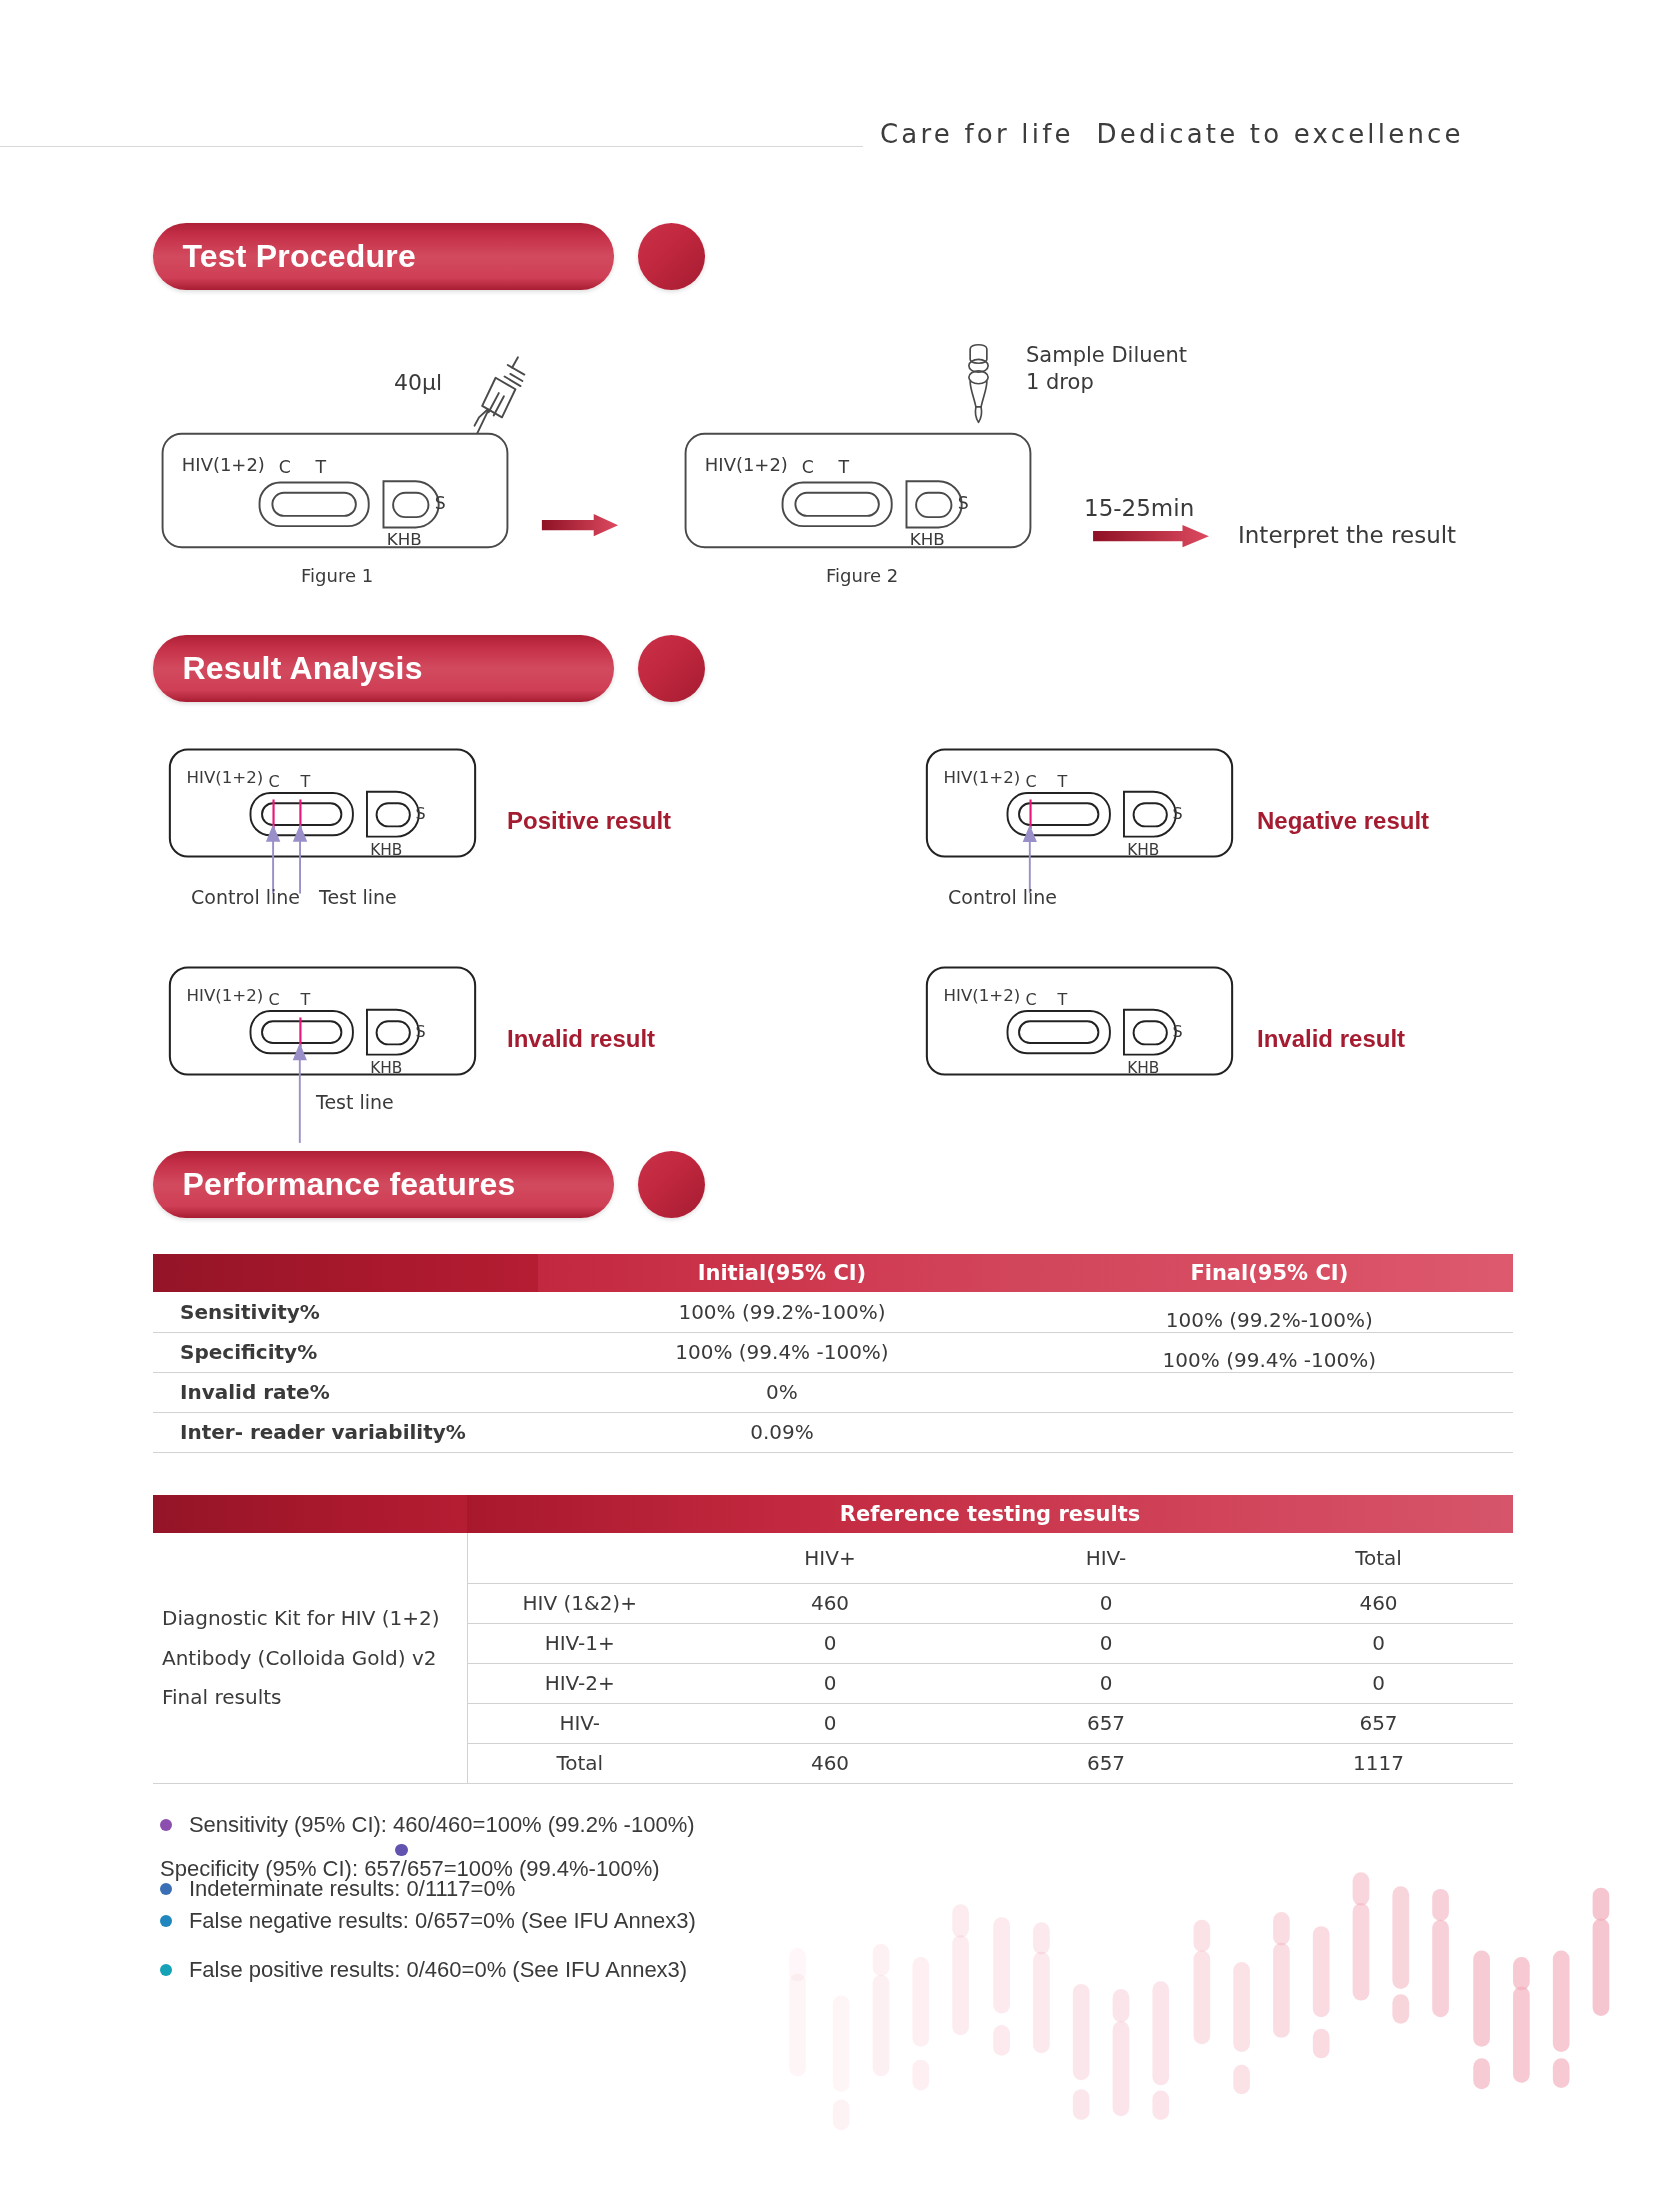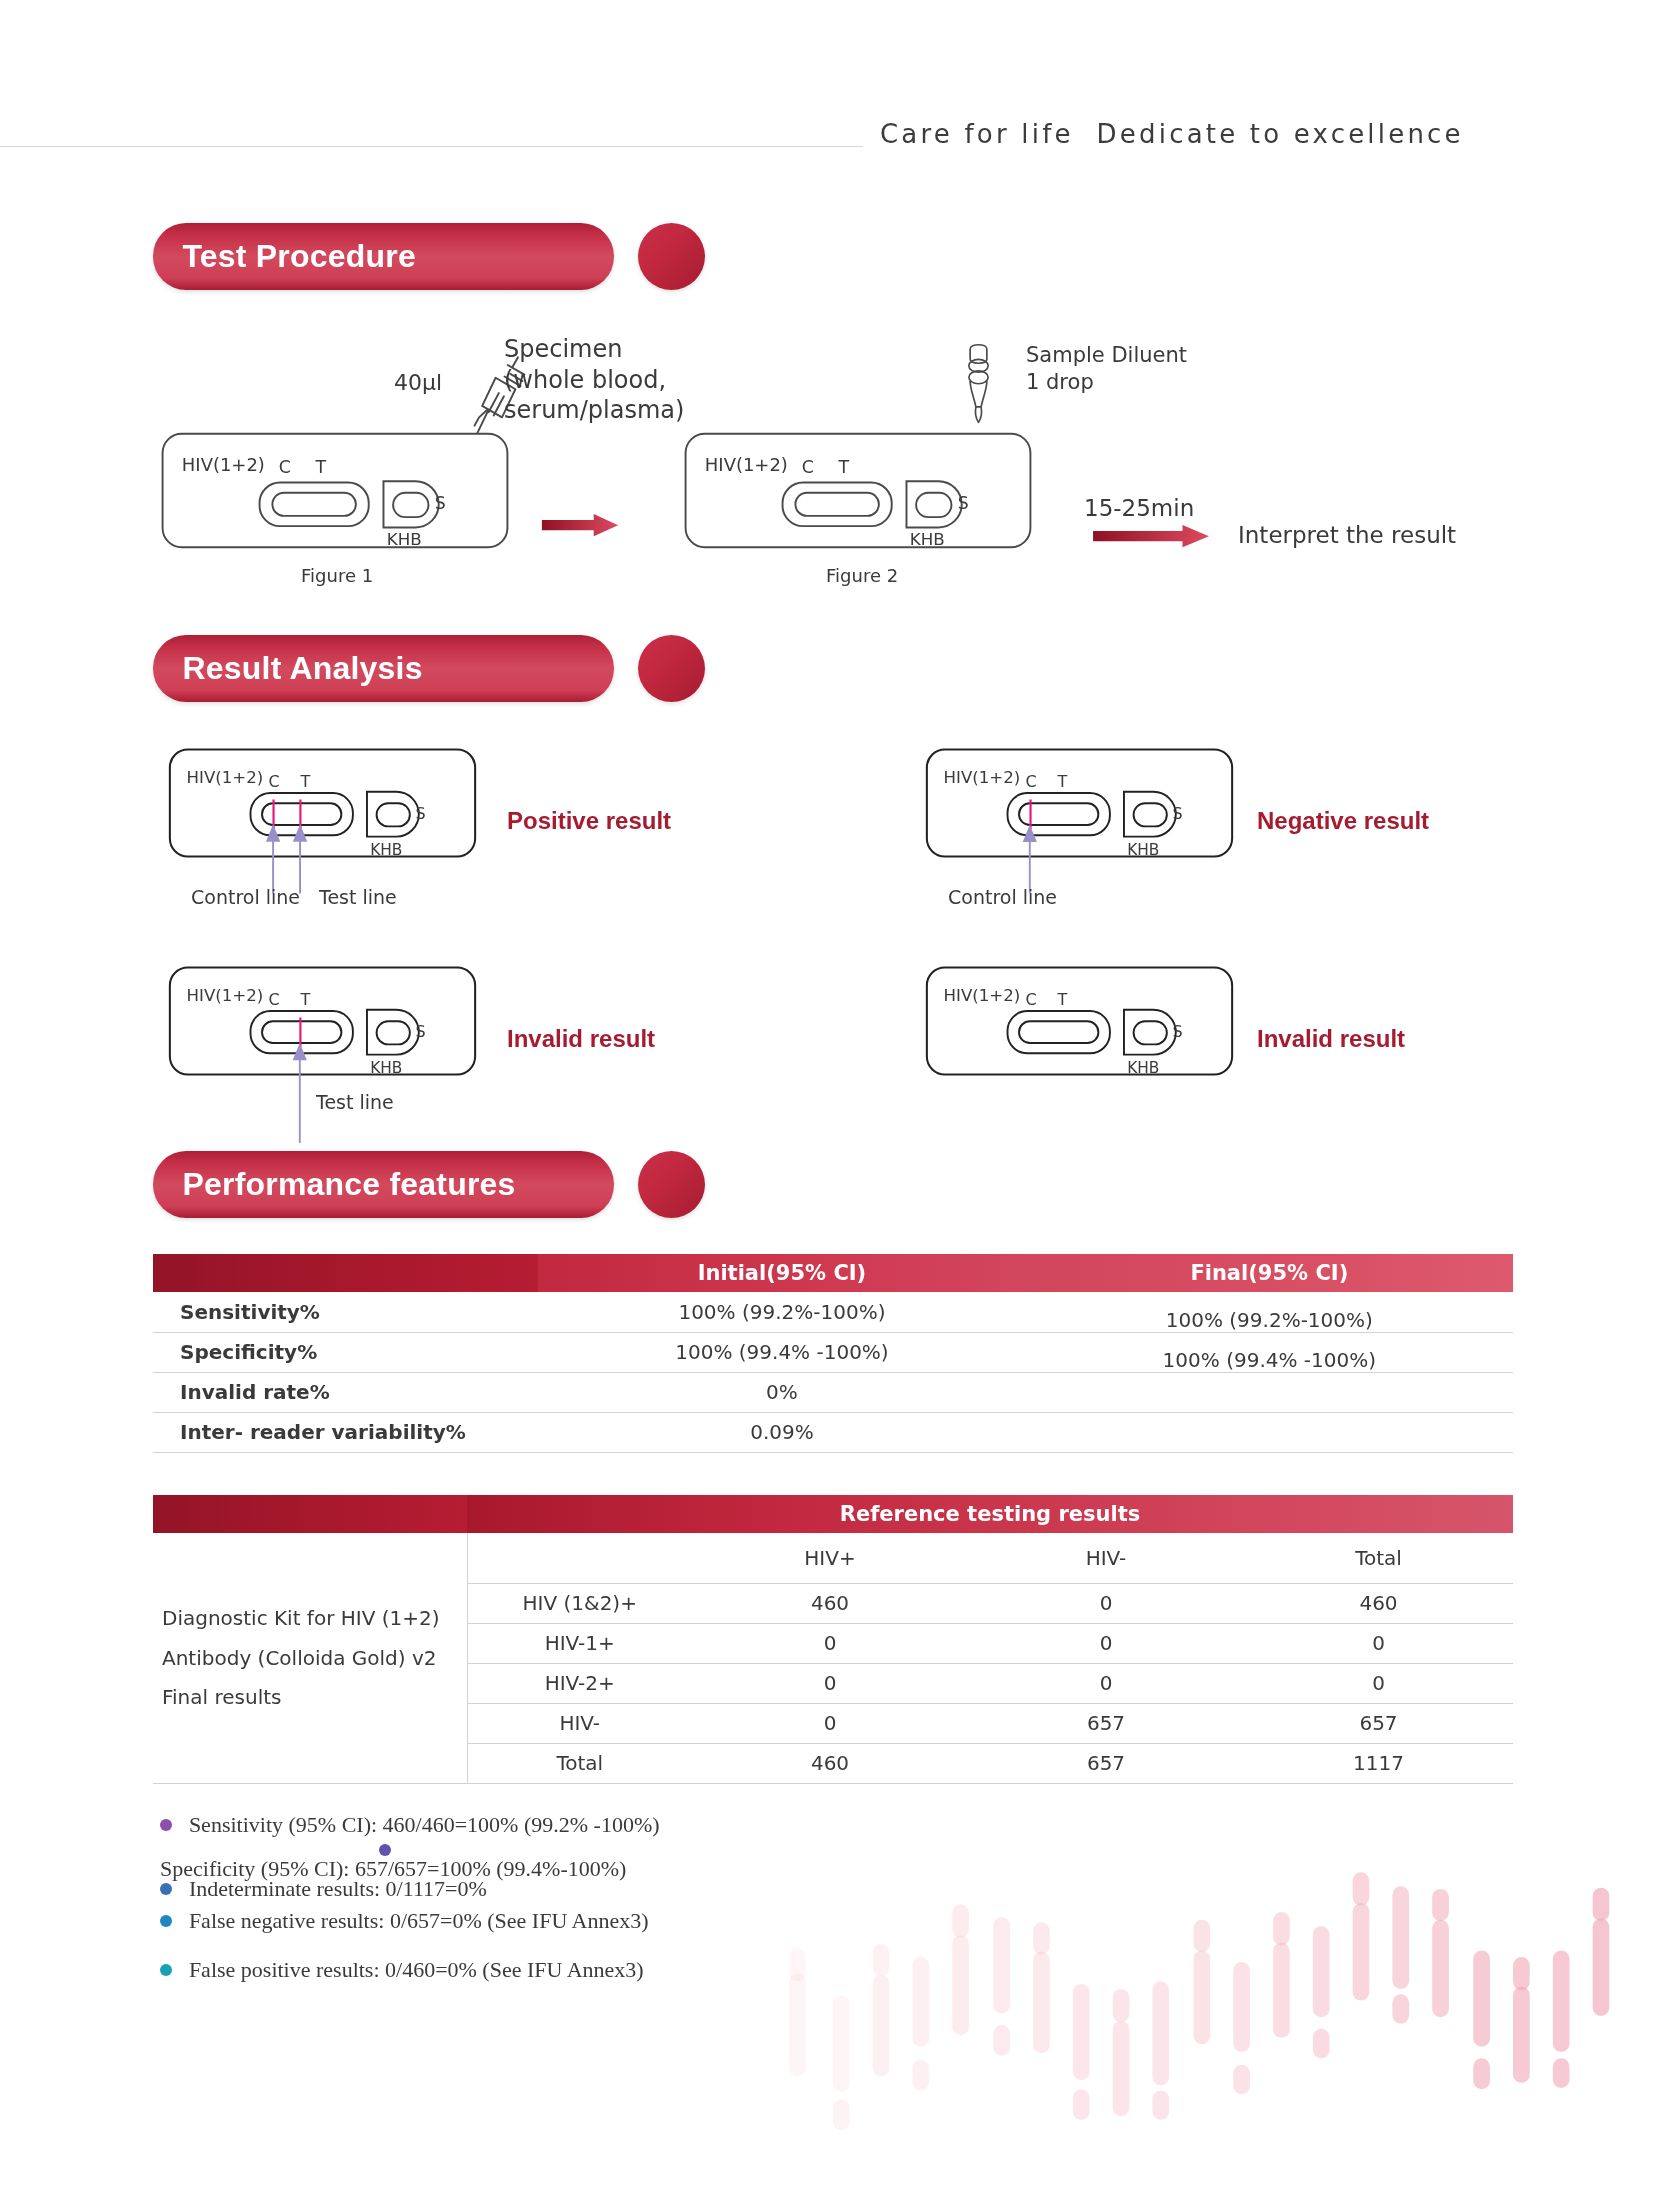--- a/index.html
+++ b/index.html
@@ -135,21 +135,21 @@
     display: flex;
     align-items: center;
   }
   .bullet-dot {
     width: 12.2px; height: 12.2px;
     border-radius: 50%;
     margin-right: 16.7px;
     flex: 0 0 auto;
   }
   .bullet-text {
-    font-family: Liberation Serif, serif;
+    font-family: Liberation Sans, sans-serif;
     font-size: 22px;
     color: #3a3a3a;
     white-space: nowrap;
   }
 
   
   #waveform {
     position: absolute;
     left: 770px; top: 1835px;
     width: 890px; height: 371px;
@@ -188,23 +188,20 @@
       <path d="M70 127 L86 97"></path>
       <path d="M92 48 L118 63"></path>
       <path d="M99 52 L108 36"></path>
       <path d="M96 62 L115 73"></path>
       <path d="M87 66 L112 81"></path>
     </g>
   </svg>
 
   <div class="txt" style="left:394px; top:369px; font-size:22px;">40µl</div>
 
-  <div class="txt" style="left:504px; top:334px; font-size:24px;">Specimen
-(whole blood,
-serum/plasma)</div>
 
   <svg class="cassette" style="left:956px; top:340px;" width="45" height="103" viewBox="0 0 70 160">
     <g fill="none" stroke="#4a4a4a" stroke-width="2.6" stroke-linecap="round" stroke-linejoin="round">
       <path d="M22 14 C22 5, 48 5, 48 14 L48 30 C48 38, 22 38, 22 30 Z"></path>
       <ellipse cx="35" cy="40" rx="15" ry="10"></ellipse>
       <ellipse cx="35" cy="58" rx="15" ry="10"></ellipse>
       <path d="M22 64 C22 76, 27 86, 31 104 L39 104 C43 86, 48 76, 48 64"></path>
       <path d="M31 104 C29 114, 31 122, 35 128 C39 122, 41 114, 39 104"></path>
     </g>
   </svg>

